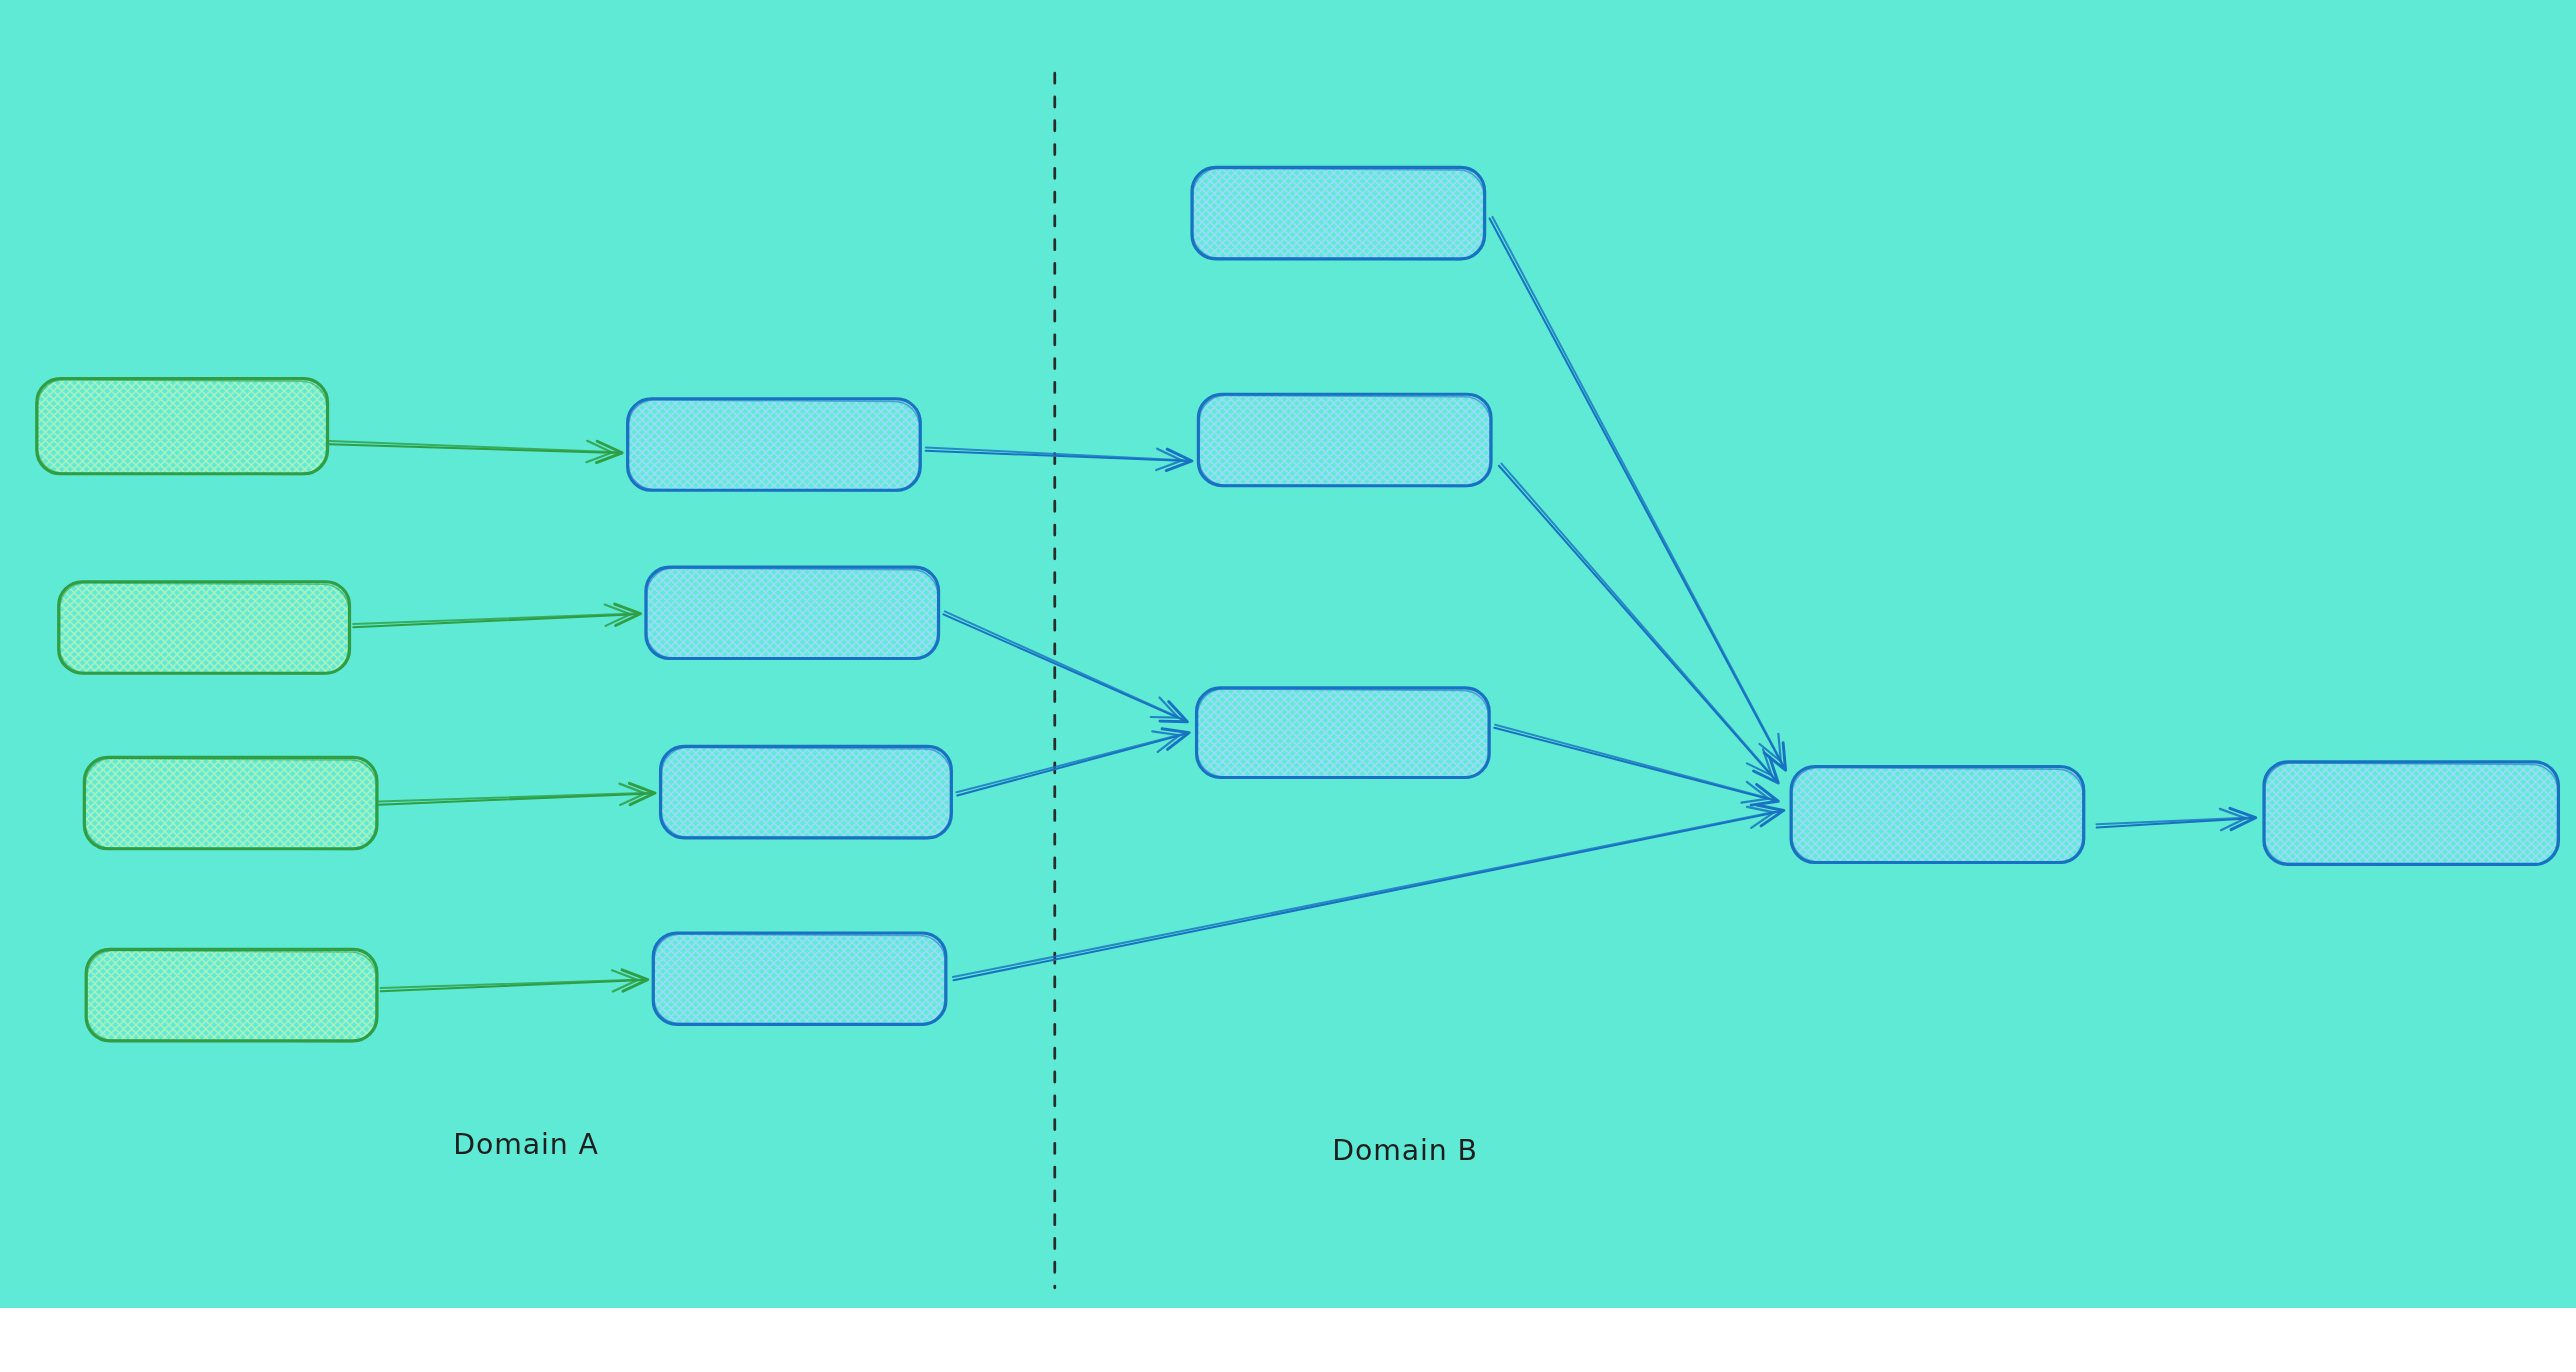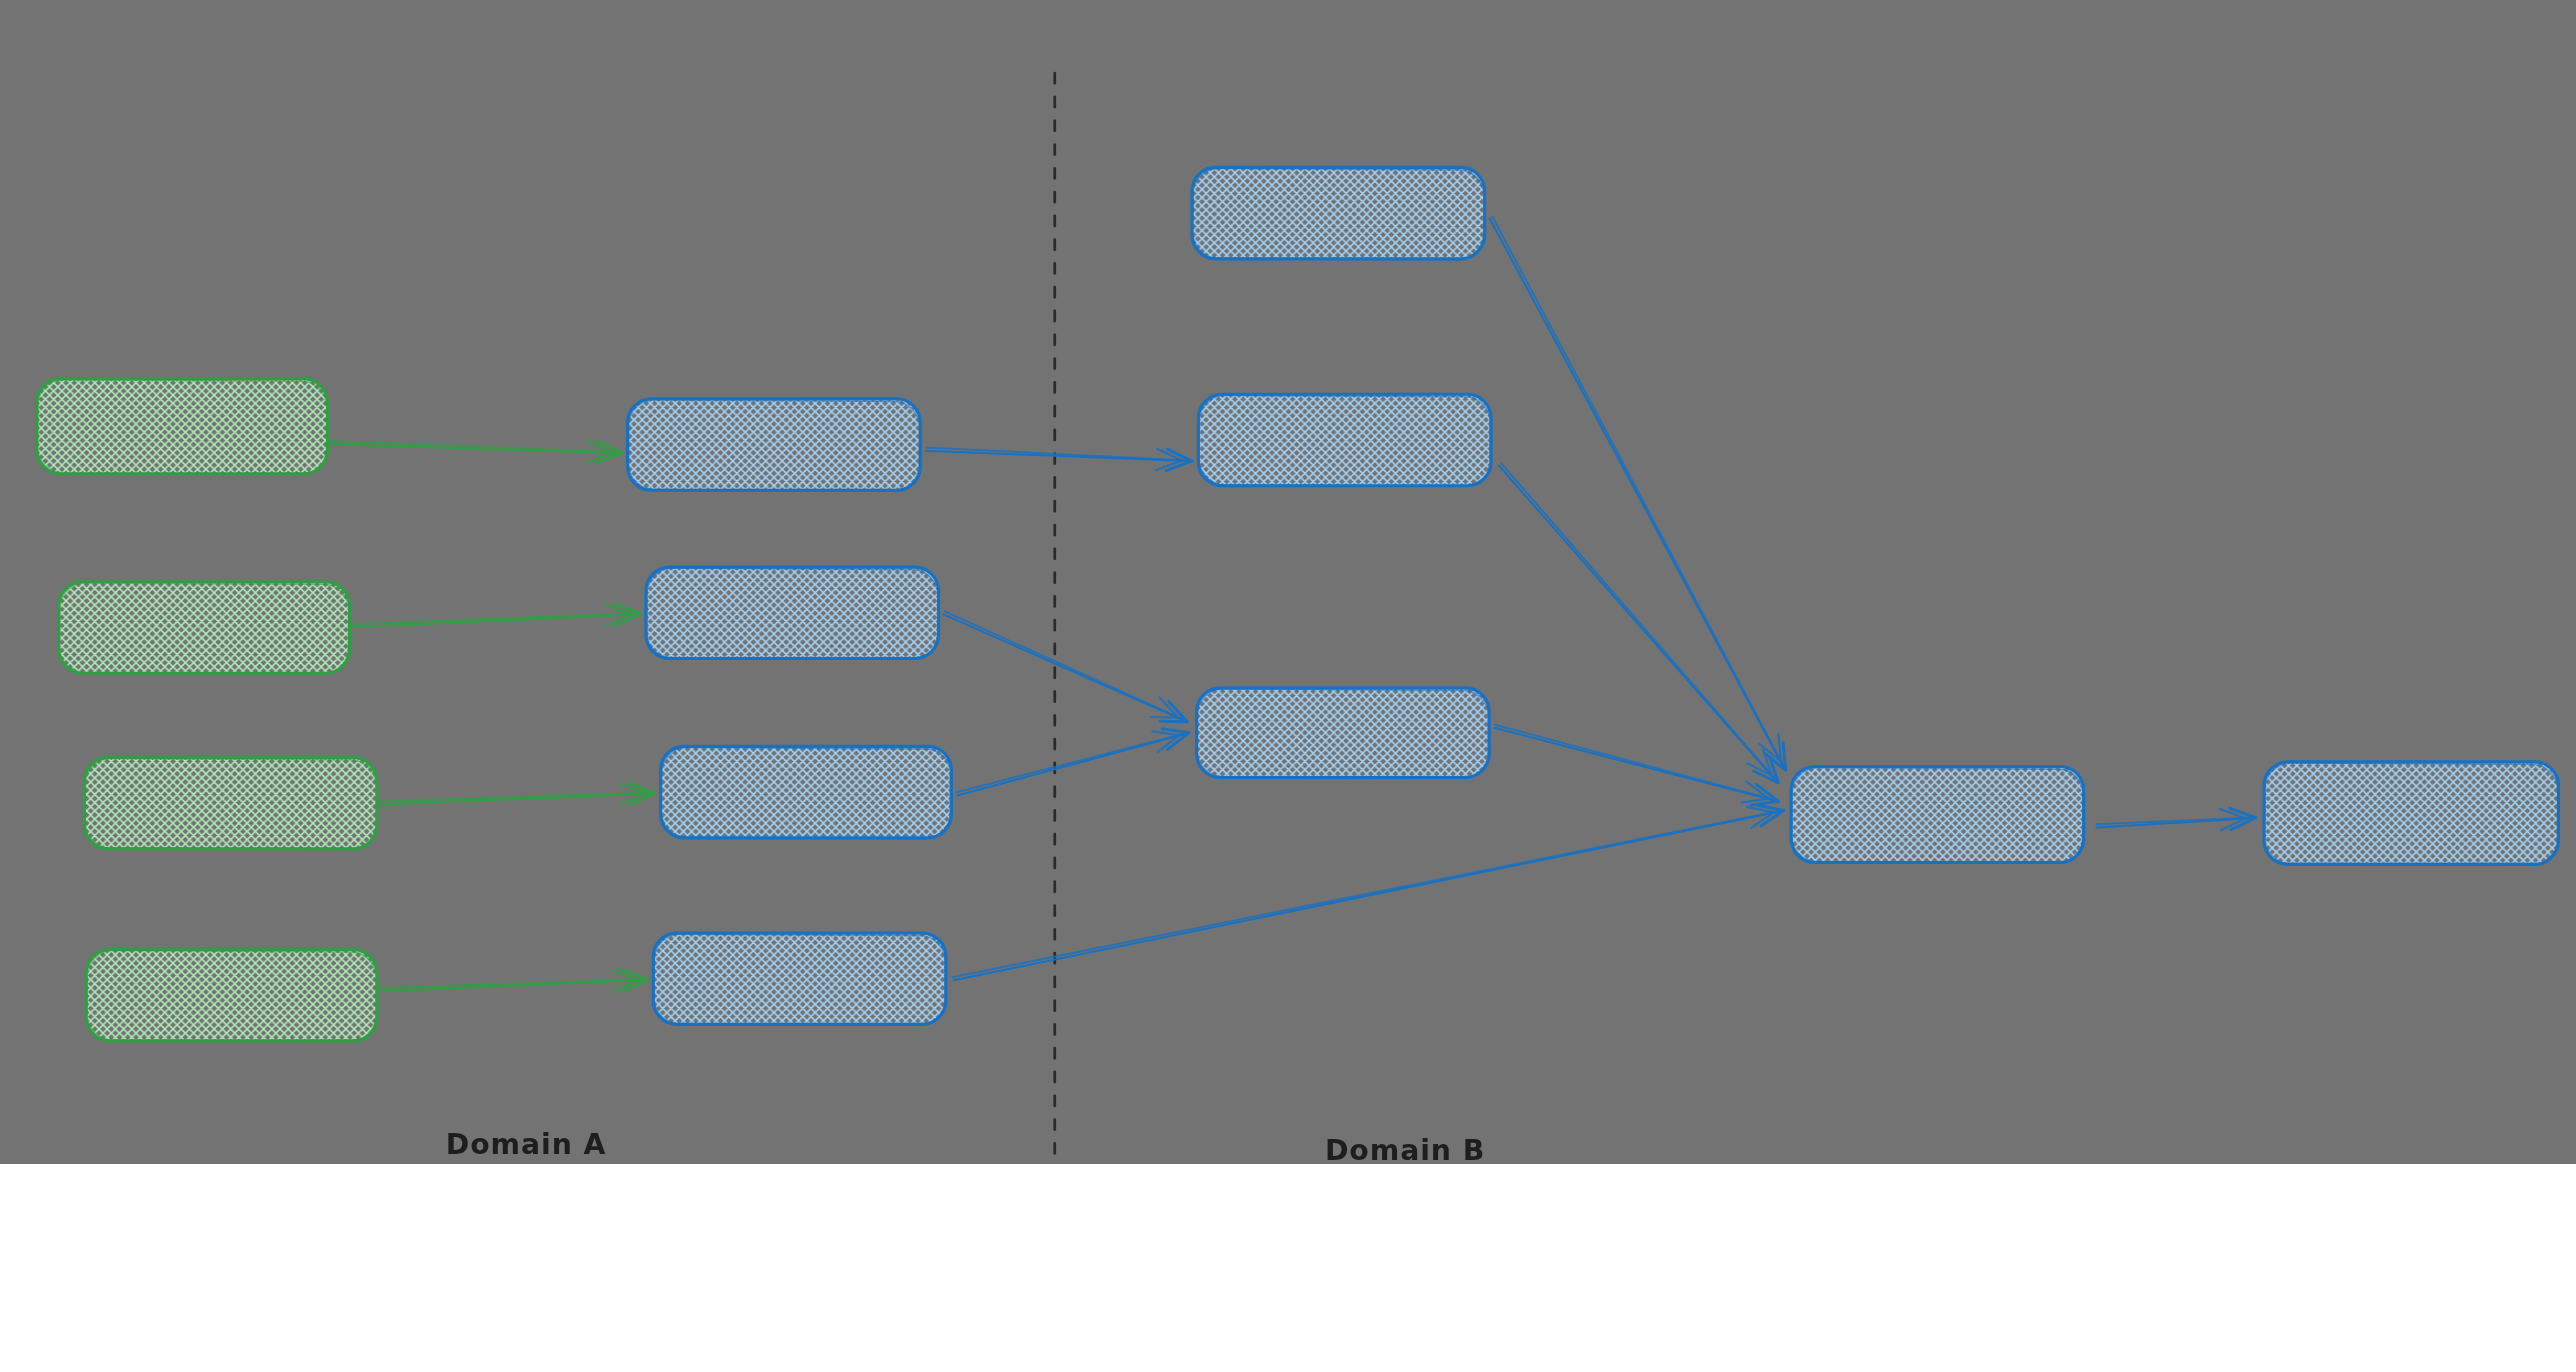--- a/index.html
+++ b/index.html
@@ -1,23 +1,22 @@
 <!DOCTYPE html>
 <html style="font-size:14.6px"><head>
 <meta charset="utf-8">
 <style>
   html, body { margin: 0; padding: 0; background: #ffffff; }
   .canvas {
     position: relative;
     width: 2576px;
-    height: 1164px;
-    background: #737373;
+    height: 1308px;
+    background: #5eead4;
     overflow: hidden;
     font-family: "DejaVu Sans", sans-serif;
-    font-weight: bold;
   }
   svg text {
     font-family: "DejaVu Sans", "Liberation Sans", sans-serif;
     font-size: 31px;
     letter-spacing: 1px;
     fill: #1e1e1e;
   }
 </style>
 </head>
 <body>

